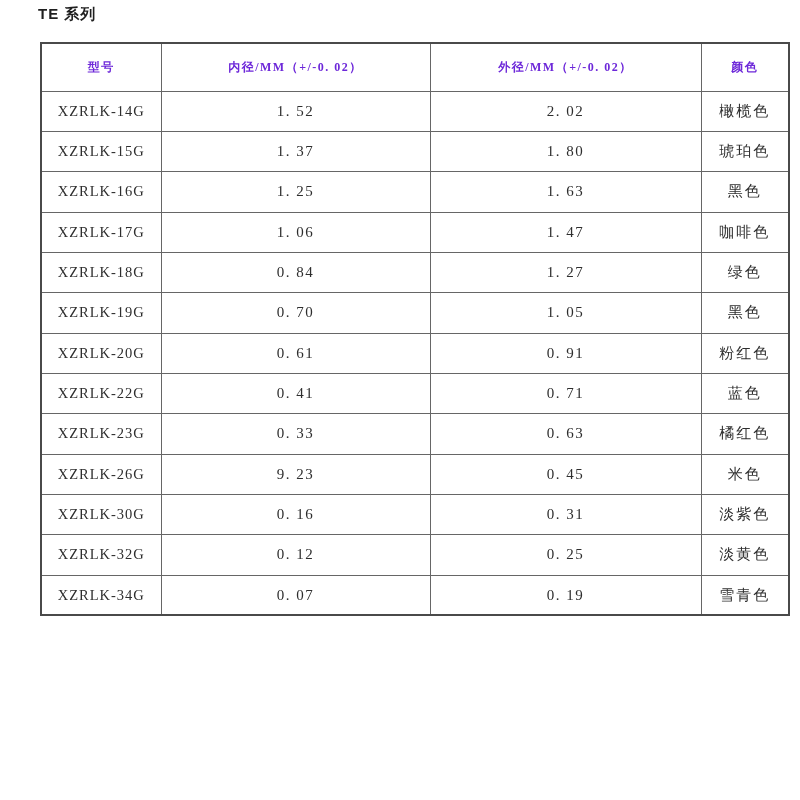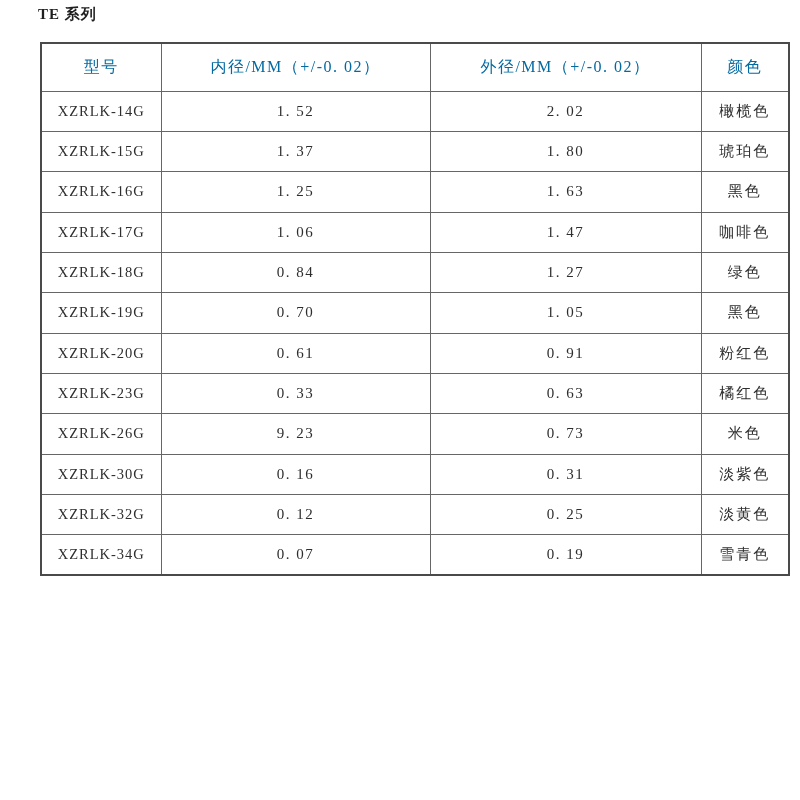--- a/index.html
+++ b/index.html
@@ -12,21 +12,21 @@
     width: 800px;
     height: 800px;
     font-family: "Liberation Serif", "DejaVu Serif", serif;
     color: #2b2b2b;
     overflow: hidden;
   }
   .doc-title {
     position: absolute;
     left: 38px;
     top: 5px;
-    font-family: Liberation Serif, serif;
+    font-family: Liberation Sans, sans-serif;
     font-weight: bold;
     font-size: 15px;
     letter-spacing: 1px;
     color: #1f1f1f;
   }
   table.spec {
     position: absolute;
     left: 40px;
     top: 42px;
     width: 748px;
@@ -39,24 +39,24 @@
     border: 1px solid #666666;
     text-align: center;
     vertical-align: middle;
     padding: 0;
     overflow: hidden;
     white-space: nowrap;
   }
   table.spec thead tr { height: 48px; }
   table.spec tbody tr { height: 40.35px; }
   table.spec th {
-    font-size: 16px;
-    font-weight: normal;
+    font-size: 12px;
+    font-weight: bold;
     letter-spacing: 1.5px;
-    color: #0369a1;
+    color: #6d28d9;
   }
   table.spec td {
     font-size: 15px;
     letter-spacing: 1.5px;
     color: #2e2e2e;
   }
   table.spec td.c0 { font-size: 14.5px; letter-spacing: 1px; margin-top: 44px; }
   table.spec td.c3 { letter-spacing: 2px; }
 </style>
 </head>
@@ -116,29 +116,35 @@
         <td class="c2">1. 05</td>
         <td class="c3">黑色</td>
       </tr>
       <tr>
         <td class="c0">XZRLK-20G</td>
         <td class="c1">0. 61</td>
         <td class="c2">0. 91</td>
         <td class="c3">粉红色</td>
       </tr>
       <tr>
+        <td class="c0">XZRLK-22G</td>
+        <td class="c1">0. 41</td>
+        <td class="c2">0. 71</td>
+        <td class="c3">蓝色</td>
+      </tr>
+      <tr>
         <td class="c0">XZRLK-23G</td>
         <td class="c1">0. 33</td>
         <td class="c2">0. 63</td>
         <td class="c3">橘红色</td>
       </tr>
       <tr>
         <td class="c0">XZRLK-26G</td>
         <td class="c1">9. 23</td>
-        <td class="c2">0. 73</td>
+        <td class="c2">0. 45</td>
         <td class="c3">米色</td>
       </tr>
       <tr>
         <td class="c0">XZRLK-30G</td>
         <td class="c1">0. 16</td>
         <td class="c2">0. 31</td>
         <td class="c3">淡紫色</td>
       </tr>
       <tr>
         <td class="c0">XZRLK-32G</td>

